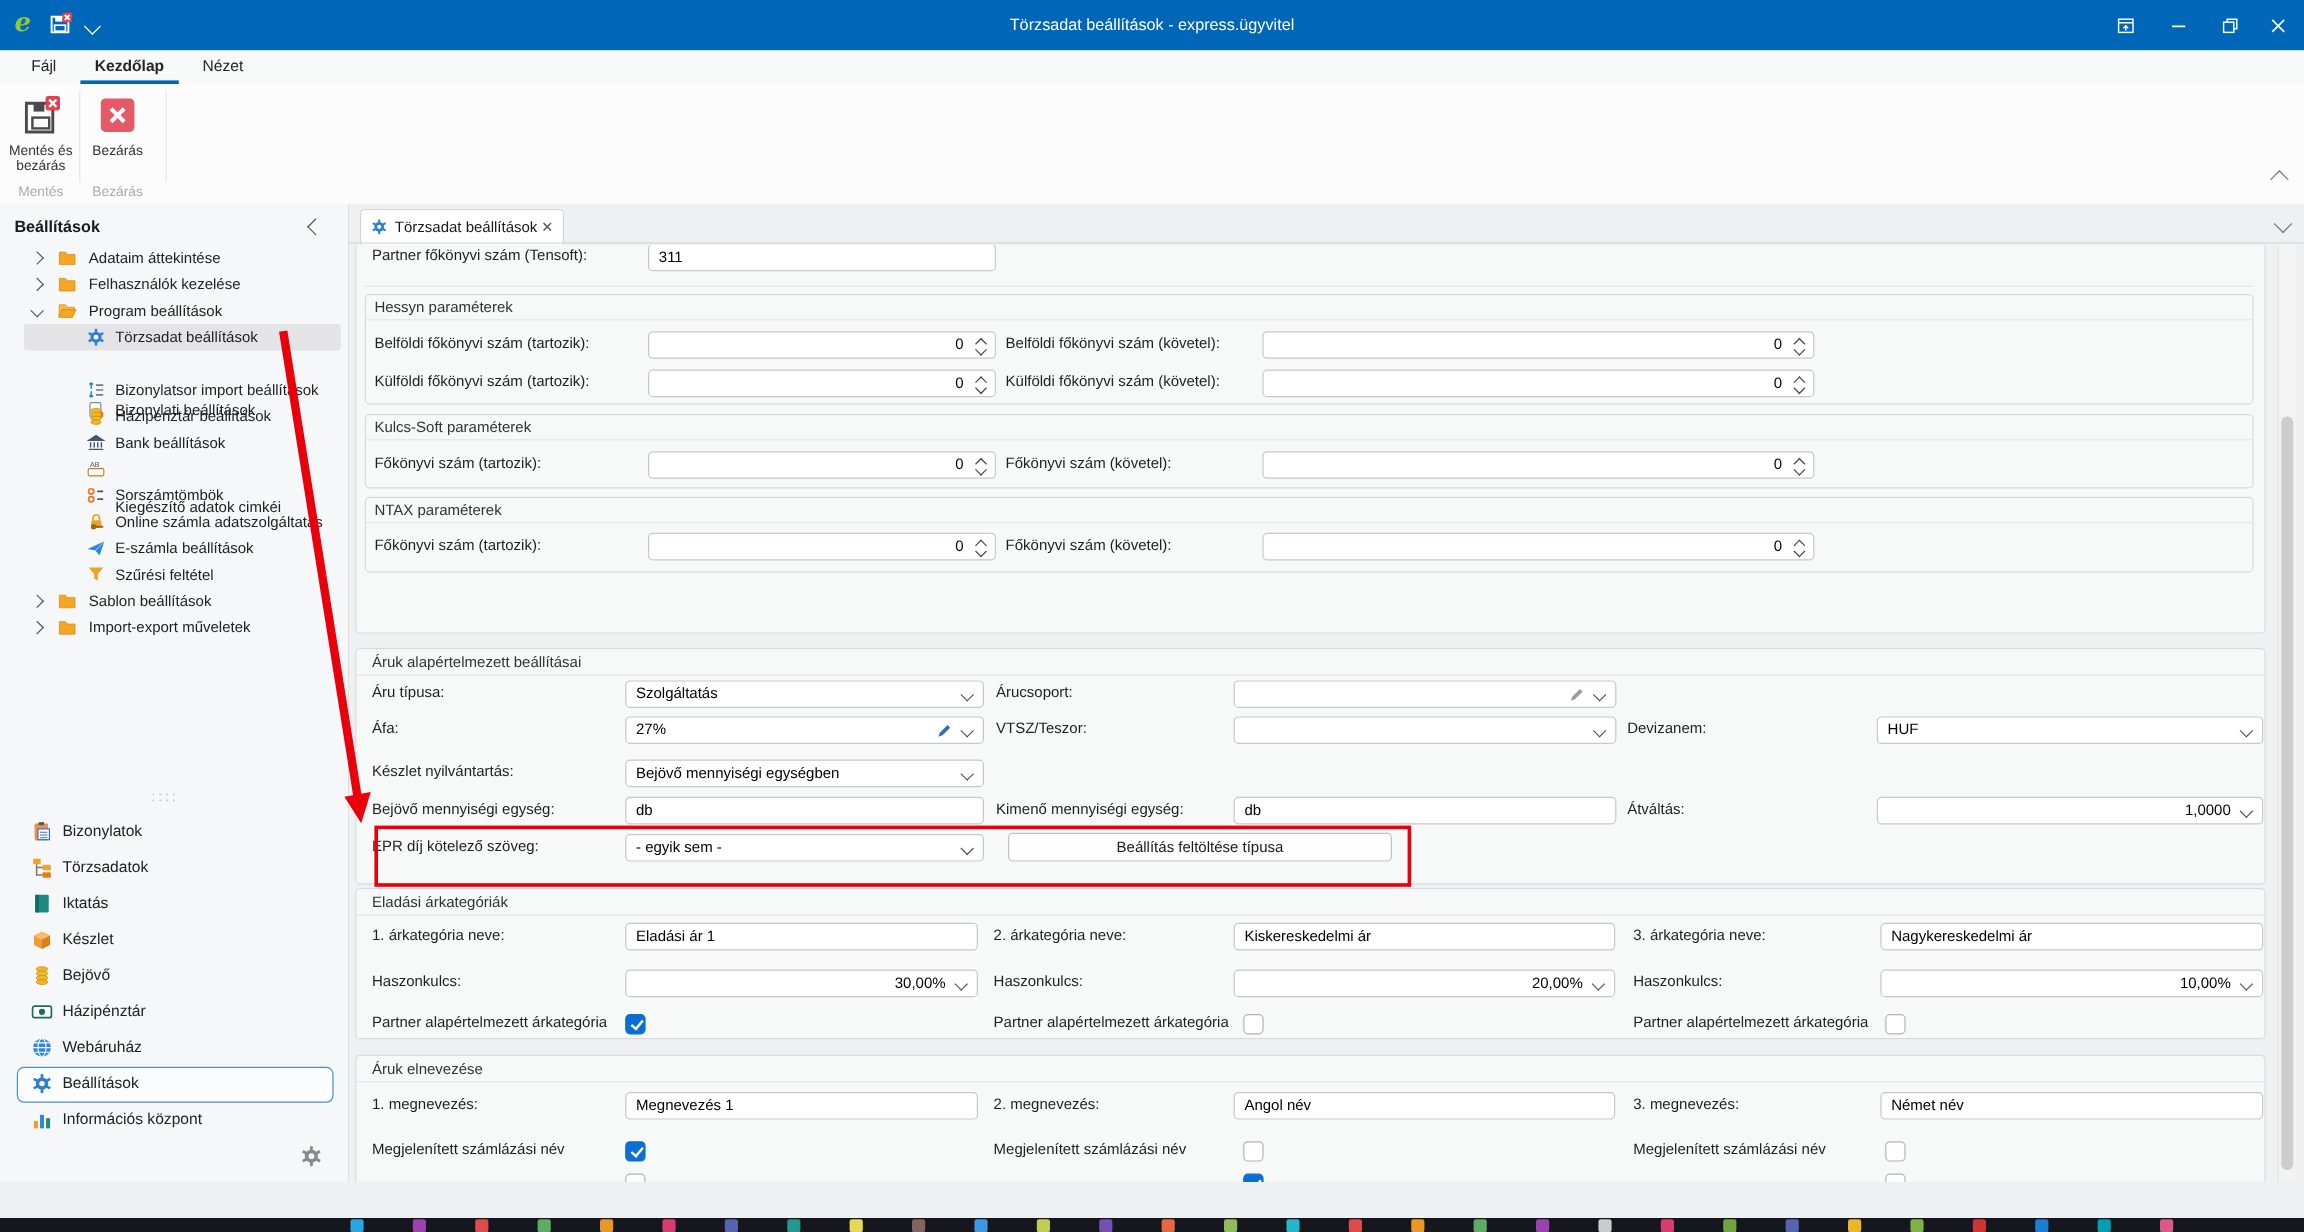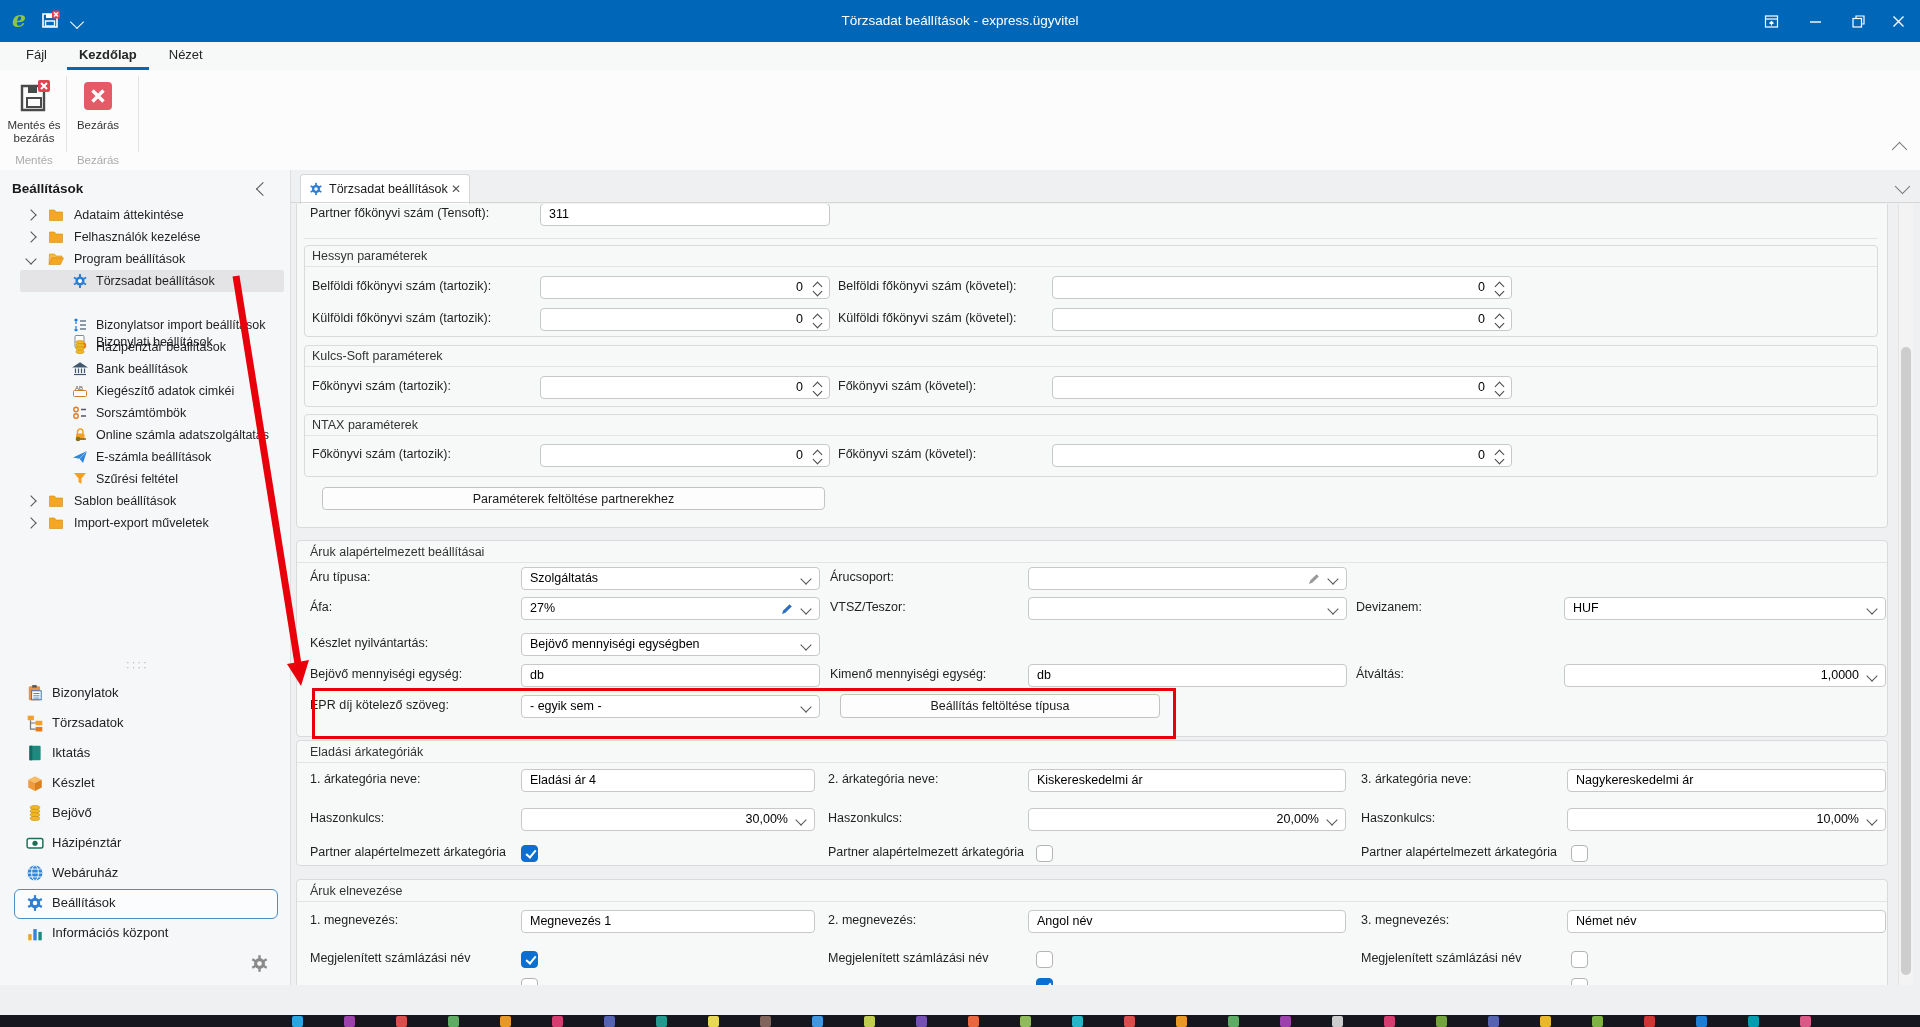--- a/index.html
+++ b/index.html
@@ -242,21 +242,21 @@
                 <path d="M2 13.5h12"></path>
               </g>
             </svg></span>
           <span class="tlbl" style="left: 96px;">Bank beállítások</span>
         </div>
         <div class="trow" style="top: 176px;">
           <span class="ic" style="left: 72px; height: 16px; width: 16px;"><svg viewBox="0 0 16 16">
               <text x="3" y="6.5" font-size="6" fill="#555" font-family="sans-serif">AB</text>
               <rect x="1.5" y="7.5" width="13" height="6" rx="1" fill="#fff" stroke="#c77f2a" stroke-width="1"></rect>
             </svg></span>
-          <span class="tlbl" style="left: 96px;">Kiegészítő adatok cimkéi</span>
+          <span class="tlbl" style="left: 96px; margin-top: 32px;">Kiegészítő adatok cimkéi</span>
         </div>
         <div class="trow" style="top: 198px;">
           <span class="ic" style="left: 72px; height: 16px; width: 16px;"><svg viewBox="0 0 16 16">
               <g fill="none" stroke-width="1.4">
                 <circle cx="4" cy="4.5" r="2.2" stroke="#e8791a"></circle>
                 <circle cx="4" cy="11" r="2.2" stroke="#e8791a"></circle>
                 <path d="M9 4.5h5M9 11h5" stroke="#556"></path>
               </g>
             </svg></span>
           <span class="tlbl" style="left: 96px;">Sorszámtömbök</span>
@@ -486,23 +486,20 @@
         </span>
       </div>
       <div class="flbl" style="left: 544px; top: 243px;">Főkönyvi szám (követel):</div>
       <div class="fld" style="left: 758px; top: 240px; width: 460px; height: 23px;">
         <span class="val r">0</span>
         <span class="spin">
           <i class="u"></i>
           <i class="d"></i>
         </span>
       </div>
-      <div class="fbtn" style="left: 28px; top: 283px; width: 503px; height: 23px;">
-        <span>Paraméterek feltöltése partnerekhez</span>
-      </div>
       <div class="gbox" style="left: 2px; top: 336px; width: 1592px; height: 197px;"></div>
       <div class="gtitle" style="left: 16px; top: 341px;">Áruk alapértelmezett beállításai</div>
       <div class="gdiv" style="left: 3px; top: 358px; width: 1590px;"></div>
       <div class="flbl" style="left: 16px; top: 366px;">Áru típusa:</div>
       <div class="fld" style="left: 227px; top: 363px; width: 299px; height: 23px;">
         <span class="val">Szolgáltatás</span>
         <span class="chevd"></span>
       </div>
       <div class="flbl" style="left: 536px; top: 366px;">Árucsoport:</div>
       <div class="fld" style="left: 734px; top: 363px; width: 319px; height: 23px;">
@@ -554,21 +551,21 @@
         <span class="chevd"></span>
       </div>
       <div class="fbtn" style="left: 546px; top: 490px; width: 320px; height: 24px;">
         <span>Beállítás feltöltése típusa</span>
       </div>
       <div class="gbox" style="left: 2px; top: 536px; width: 1592px; height: 126px;"></div>
       <div class="gtitle" style="left: 16px; top: 541px;">Eladási árkategóriák</div>
       <div class="gdiv" style="left: 3px; top: 558px; width: 1590px;"></div>
       <div class="flbl" style="left: 16px; top: 568px;">1. árkategória neve:</div>
       <div class="fld" style="left: 227px; top: 565px; width: 294px; height: 23px;">
-        <span class="val">Eladási ár 4</span>
+        <span class="val">Eladási ár 1</span>
       </div>
       <div class="flbl" style="left: 16px; top: 607px;">Haszonkulcs:</div>
       <div class="fld" style="left: 227px; top: 604px; width: 294px; height: 23px;">
         <span class="val r">30,00%</span>
         <span class="chevd"></span>
       </div>
       <div class="flbl" style="left: 16px; top: 641px;">Partner alapértelmezett árkategória</div>
       <div class="cb on" style="left: 227px; top: 641px;"></div>
       <div class="flbl" style="left: 534px; top: 568px;">2. árkategória neve:</div>
       <div class="fld" style="left: 734px; top: 565px; width: 318px; height: 23px;">

